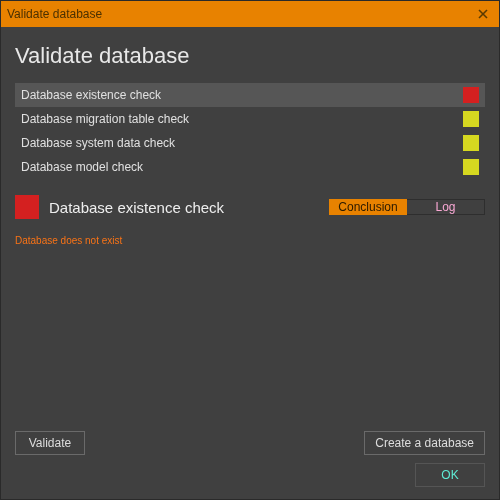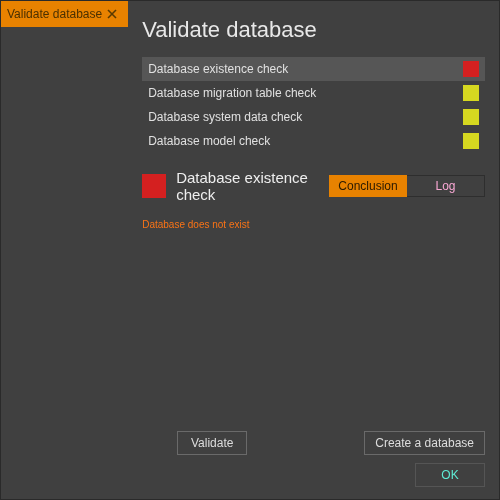--- a/index.html
+++ b/index.html
@@ -1,40 +1,40 @@
 <!DOCTYPE html>
 <html><head>
 <meta charset="utf-8">
 <style>
   * { box-sizing: border-box; margin: 0; padding: 0; font-family: "Segoe UI", Arial, sans-serif; }
   body { background: #404040; width: 500px; height: 500px; overflow: hidden; }
-  .window { width: 500px; height: 500px; background: #404040; display: flex; flex-direction: row; border: 1px solid #2a2a2a; }
+  .window { width: 500px; height: 500px; background: #404040; display: flex; flex-direction: column; border: 1px solid #2a2a2a; }
   .titlebar { height: 26px; background: #e88200; display: flex; align-items: center; padding: 0 6px; color: #4a3000; font-size: 12px; }
   .titlebar .title { flex: 1; }
   .titlebar .close { width: 20px; height: 18px; display: flex; align-items: center; justify-content: center; color: #5a3a00; cursor: pointer; }
   .titlebar .close svg { stroke: #5a3a00; stroke-width: 1.6; }
   .content { flex: 1; padding: 12px 14px 12px 14px; display: flex; flex-direction: column; color: #ddd; }
   .heading { font-size: 22px; font-weight: 400; color: #e8e8e8; margin: 4px 0 14px 0; }
   .checklist { display: flex; flex-direction: column; }
   .check-row { display: flex; align-items: center; height: 24px; padding: 0 6px 0 6px; font-size: 12px; color: #e0e0e0; }
   .check-row .label { flex: 1; }
   .check-row .swatch { width: 16px; height: 16px; margin-left: 6px; }
   .check-row.selected { background: #565656; }
   .swatch.red { background: #d42020; }
   .swatch.yellow { background: #d6d820; }
   .detail-header { display: flex; align-items: center; margin-top: 16px; }
   .detail-swatch { width: 24px; height: 24px; margin: 0 10px 0 0; }
   .detail-title { font-size: 15px; color: #eee; flex: 1; }
   .tabs { display: flex; }
-  .tab { height: 22px; min-width: 78px; display: flex; align-items: center; justify-content: center; font-size: 12px; border: 1px solid #2e2e2e; cursor: pointer; }
+  .tab { height: 16px; min-width: 78px; display: flex; align-items: center; justify-content: center; font-size: 12px; border: 1px solid #2e2e2e; cursor: pointer; }
   .tab.active { background: #e88200; color: #2a1a00; border-color: #e88200; }
   .tab.inactive { background: #404040; color: #f9a8d4; border-left: none; }
   .detail-body { margin-top: 16px; font-size: 10px; color: #f97316; flex: 1; }
   .footer { display: flex; flex-direction: column; gap: 8px; padding-top: 8px; }
-  .footer-row { display: flex; justify-content: space-between; margin-left: 35px; }
+  .footer-row { display: flex; justify-content: space-between; }
   .btn { height: 24px; min-width: 70px; padding: 0 10px; display: flex; align-items: center; justify-content: center; font-size: 12px; background: #404040; border: 1px solid #6a6a6a; color: #ddd; cursor: pointer; }
   .btn.wide { min-width: 110px; }
   .btn.disabled { color: #5eead4; border-color: #555; cursor: default; }
   .footer-row.right { justify-content: flex-end; }
 </style>
 </head>
 <body>
 
 <div class="window">
 

